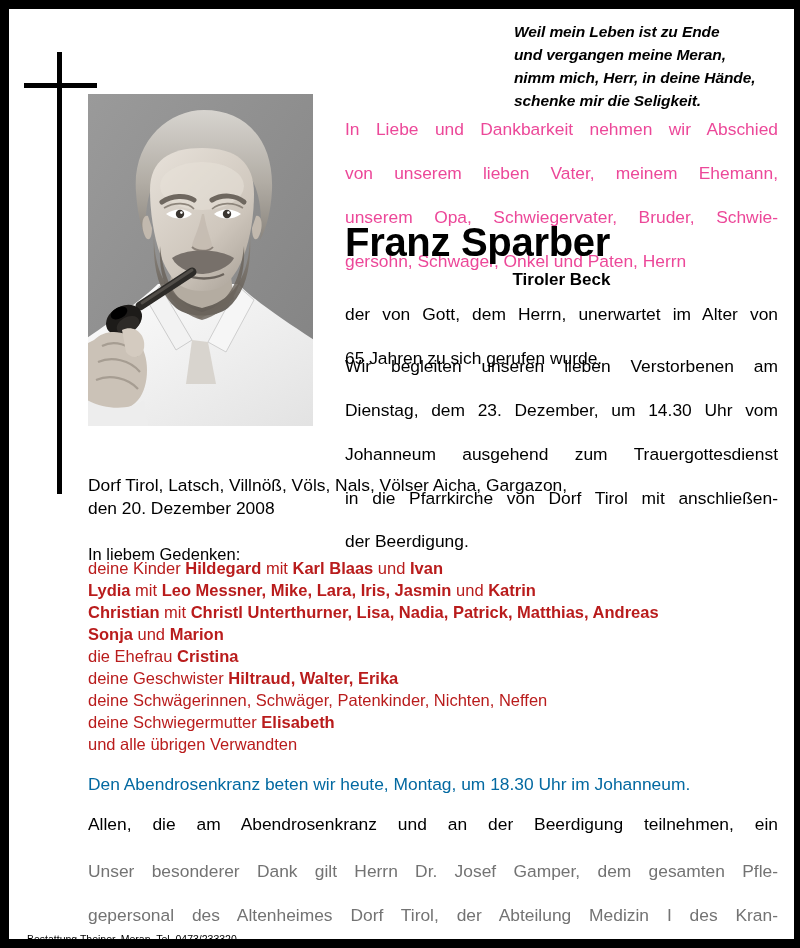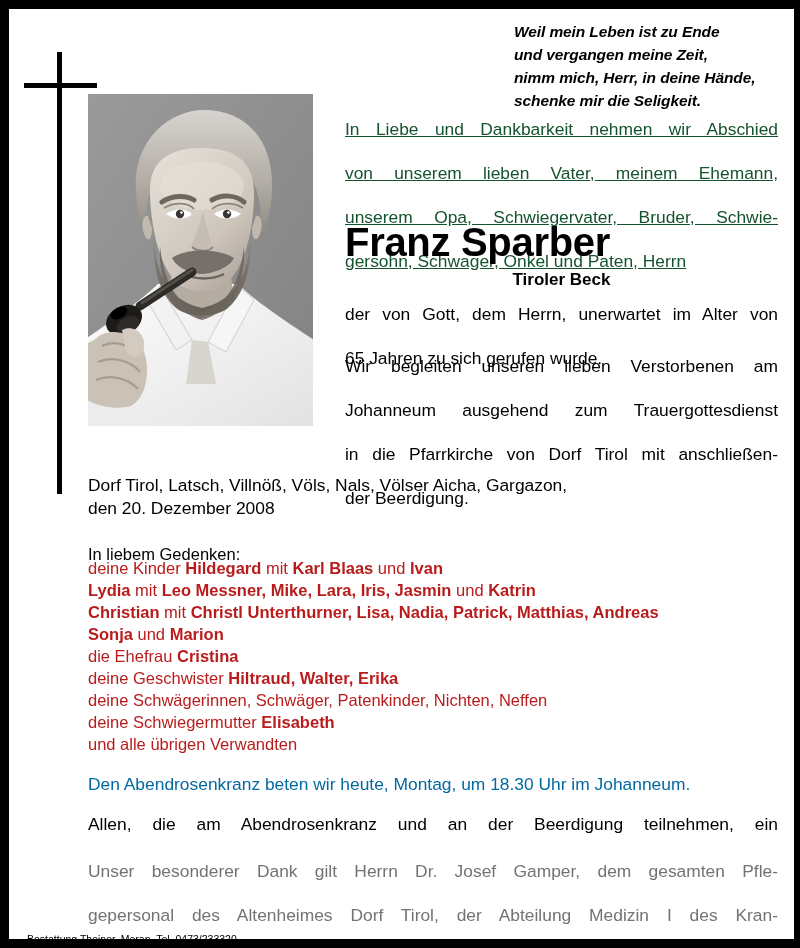--- a/index.html
+++ b/index.html
@@ -103,23 +103,22 @@
   .verse div { white-space: nowrap; }
 
   
   .intro {
     position: absolute;
     left: 336px;
     top: 110px;
     width: 433px;
     font-size: 17.4px;
     line-height: 1.26;
-    color: #14532d;
+    color: #ec4899;
     text-align: justify;
-    text-decoration: underline;
   }
   .intro .l-last { text-align: left; }
 
   .name {
     position: absolute;
     left: 336px;
     top: 211px;
     width: 433px;
     text-align: left;
     font-size: 40px;
@@ -348,21 +347,21 @@
         <path d="M 34 236 C 46 230 58 240 56 254 C 54 264 44 266 38 258 Z" fill="#d4cbc0"></path>
 
         <path d="M -10 300 C 10 316 40 318 56 306 L 60 332 L -10 332 Z" fill="#ededed"></path>
 
         <rect x="0" y="0" width="225" height="332" fill="none"></rect>
       </svg>
     </div>
 
     <div class="verse">
       <div>Weil mein Leben ist zu Ende</div>
-      <div>und vergangen meine Zeit,</div>
+      <div>und vergangen meine Meran,</div>
       <div>nimm mich, Herr, in deine Hände,</div>
       <div>schenke mir die Seligkeit.</div>
     </div>
 
     <div class="intro">
       <span class="jl">In Liebe und Dankbarkeit nehmen wir Abschied</span>
       <span class="jl">von unserem lieben Vater, meinem Ehemann,</span>
       <span class="jl">unserem Opa, Schwiegervater, Bruder, Schwie-</span>
       <span class="l-last" style="display:block">gersohn, Schwager, Onkel und Paten, Herrn</span>
     </div>
@@ -370,20 +369,21 @@
     <div class="name">Franz Sparber</div>
     <div class="subtitle">Tiroler Beck</div>
 
     <div class="afterdeath">
       <span class="jl">der von Gott, dem Herrn, unerwartet im Alter von</span>
       <span class="l-last" style="display:block">65 Jahren zu sich gerufen wurde.</span>
     </div>
 
     <div class="funeral">
       <span class="jl">Wir begleiten unseren lieben Verstorbenen am</span>
+      <span class="jl">Dienstag, dem 23. Dezember, um 14.30 Uhr vom</span>
       <span class="jl">Johanneum ausgehend zum Trauergottesdienst</span>
       <span class="jl">in die Pfarrkirche von Dorf Tirol mit anschließen-</span>
       <span class="l-last" style="display:block">der Beerdigung.</span>
     </div>
 
     <div class="places">
       <div>Dorf Tirol, Latsch, Villnöß, Völs, Nals, Völser Aicha, Gargazon,</div>
       <div>den 20. Dezember 2008</div>
     </div>
 

